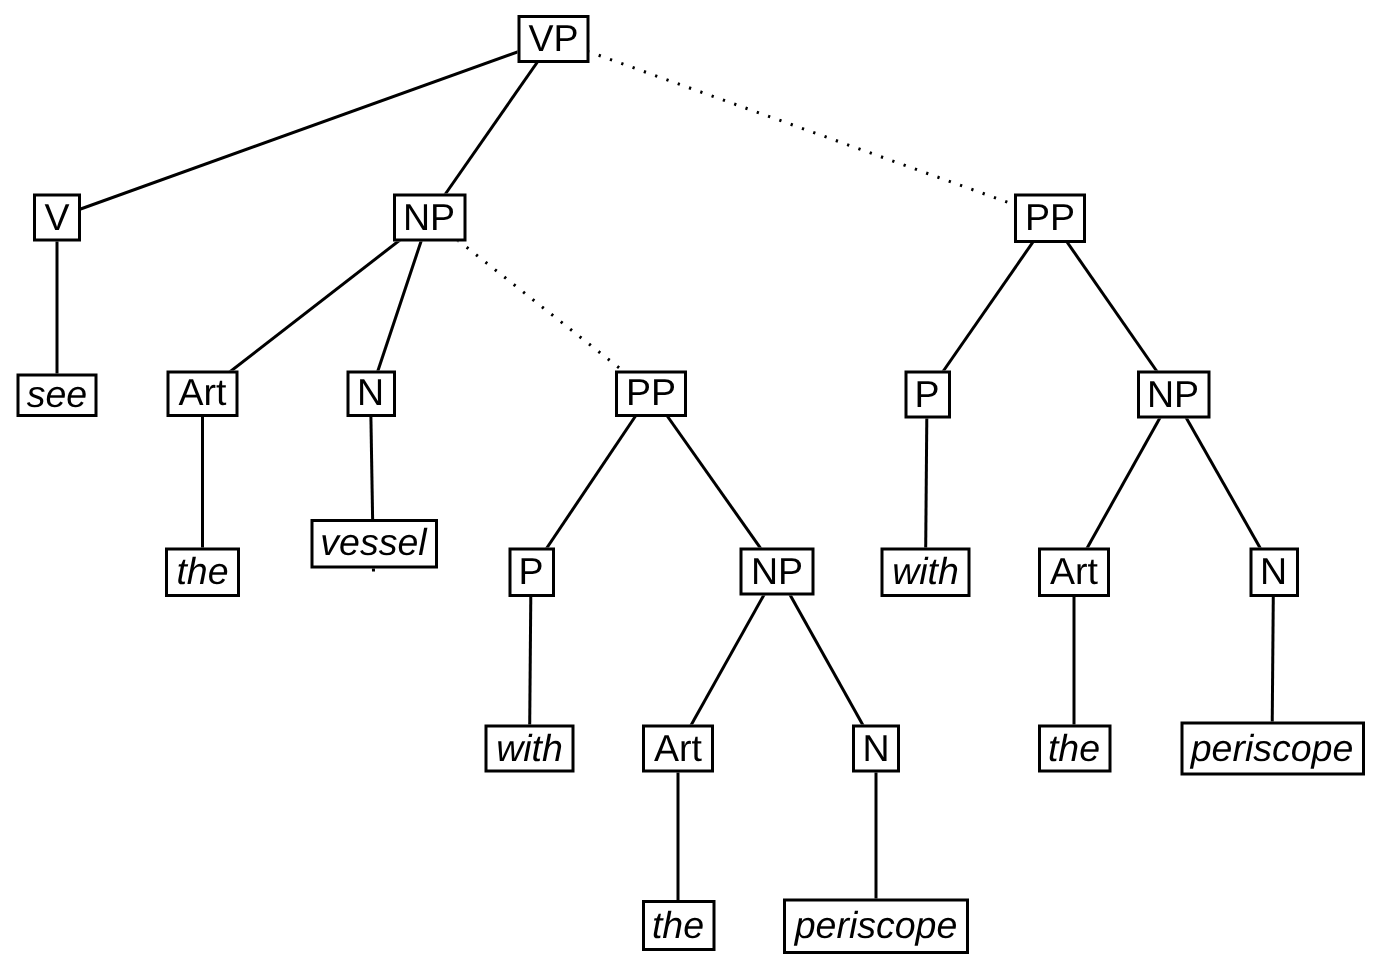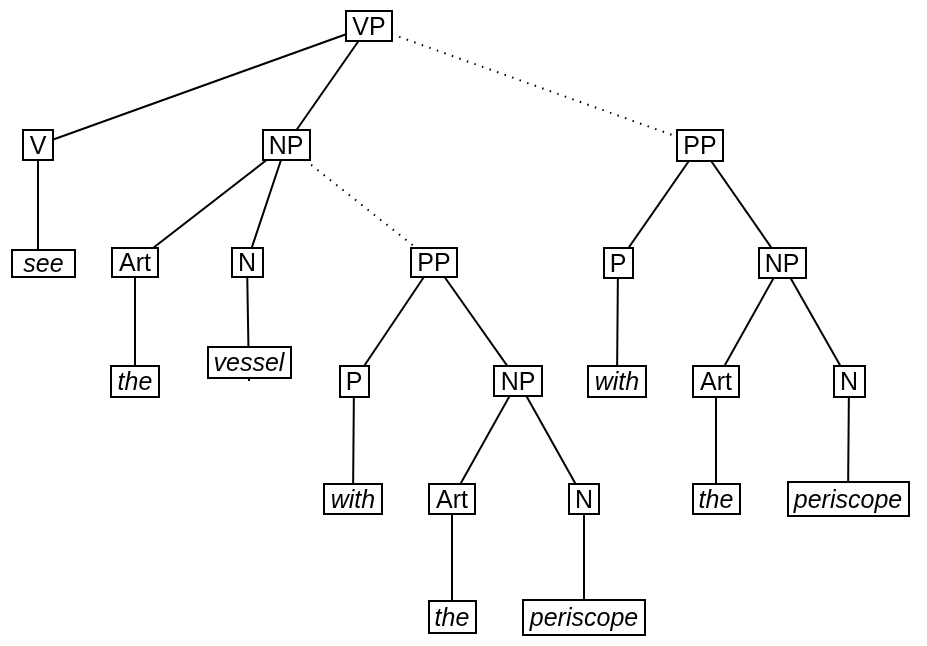--- a/index.html
+++ b/index.html
@@ -73,21 +73,21 @@
       <line x1="618" y1="263" x2="617" y2="381" class="edge" stroke="#000000"></line>
       <line x1="782" y1="263" x2="716" y2="381" class="edge" stroke="#000000"></line>
       <line x1="782" y1="263" x2="849" y2="381" class="edge" stroke="#000000"></line>
       <line x1="716" y1="381" x2="716" y2="499" class="edge" stroke="#000000"></line>
       <line x1="849" y1="381" x2="848" y2="499" class="edge" stroke="#000000"></line>
     </svg>
 <div class="node" style="left: 345px; top: 10px; width: 48px; height: 32px;">VP</div>
     <div class="node" style="left: 22px; top: 129px; width: 32px; height: 32px;">V</div>
     <div class="node" style="left: 261.5px; top: 129px; width: 49px; height: 32px;">NP</div>
     <div class="node" style="left: 676px; top: 128.5px; width: 48px; height: 33px;">PP</div>
-    <div class="node terminal" style="left: 11px; top: 248.5px; width: 65px; height: 29px;">see</div>
+    <div class="node terminal" style="left: 11px; top: 248.5px; width: 54px; height: 29px;">see</div>
     <div class="node" style="left: 111px; top: 246.5px; width: 48px; height: 31px;">Art</div>
     <div class="node" style="left: 230.5px; top: 246.5px; width: 33px; height: 31px;">N</div>
     <div class="node" style="left: 410px; top: 246.5px; width: 48px; height: 31px;">PP</div>
     <div class="node" style="left: 602.5px; top: 247px; width: 31px; height: 32px;">P</div>
     <div class="node" style="left: 757.5px; top: 247px; width: 49px; height: 32px;">NP</div>
     <div class="node terminal" style="left: 110px; top: 364.5px; width: 50px; height: 33px;">the</div>
     <div class="node terminal" style="left: 206.5px; top: 346px; width: 85px; height: 33px;">vessel</div>
     <div class="node" style="left: 338.5px; top: 364.5px; width: 31px; height: 33px;">P</div>
     <div class="node" style="left: 493px; top: 365px; width: 50px; height: 32px;">NP</div>
     <div class="node terminal" style="left: 587px; top: 364.5px; width: 60px; height: 33px;">with</div>

